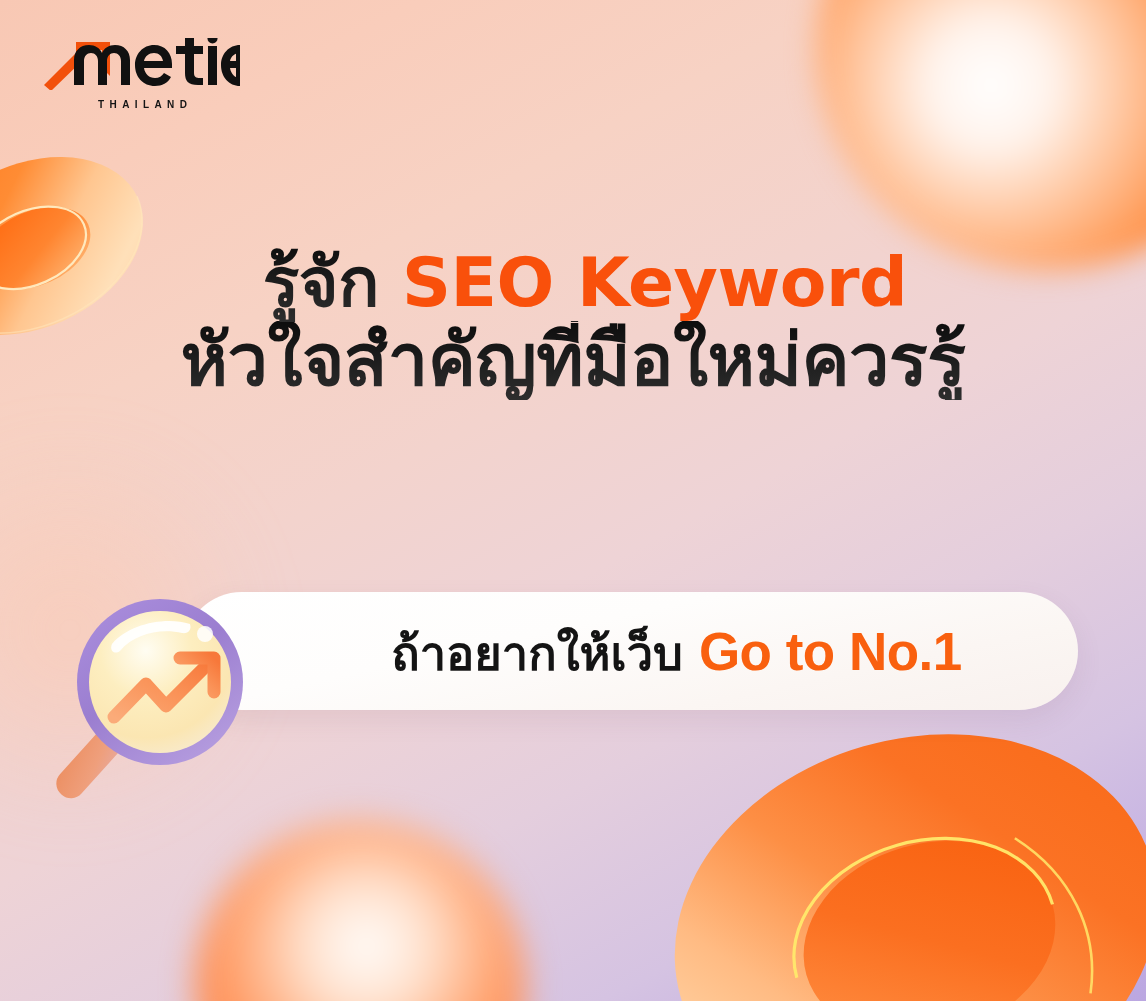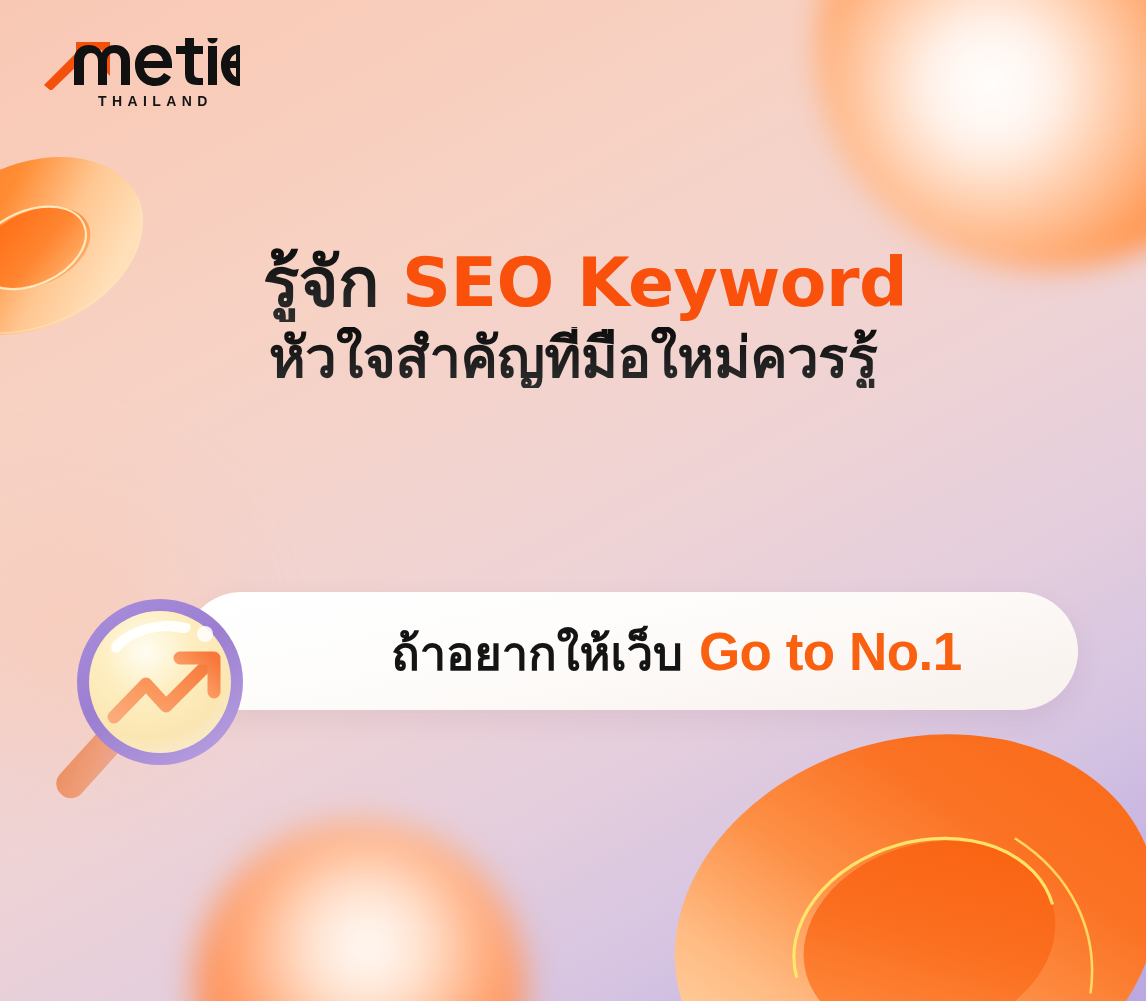--- a/index.html
+++ b/index.html
@@ -81,23 +81,23 @@
 
   
   .logo {
     position: absolute;
     left: 40px;
     top: 38px;
     width: 210px;
   }
   .logo-mark { display: block; }
   .logo-sub {
-    margin-top: 4px;
+    margin-top: 10px;
     margin-left: 58px;
-    font-size: 14px;
+    font-size: 10px;
     font-weight: 700;
     letter-spacing: 5.4px;
     color: #151515;
     line-height: 1;
     font-family: "Liberation Sans", sans-serif;
   }
 
   
   .headline {
     position: absolute;
@@ -107,21 +107,21 @@
     text-align: center;
     line-height: 1.10;
     font-family: "DejaVu Sans", "Liberation Sans", sans-serif;
     font-weight: 700;
   }
   .headline .line {
     display: block;
     white-space: nowrap;
   }
   .headline .line1 { font-size: 68px; letter-spacing: -0.5px; margin-left: 24px; }
-  .headline .line2 { font-size: 56px; letter-spacing: -0.5px; margin-top: 6px; }
+  .headline .line2 { font-size: 72px; letter-spacing: -0.5px; }
   .tx-dark {
     color: #1c1c1c;
     background: linear-gradient(180deg, #0d0d0d 0%, #2e2e2e 100%);
     -webkit-background-clip: text;
     background-clip: text;
     -webkit-text-fill-color: transparent;
   }
   .tx-orange { color: #f9500b; }
 
   

